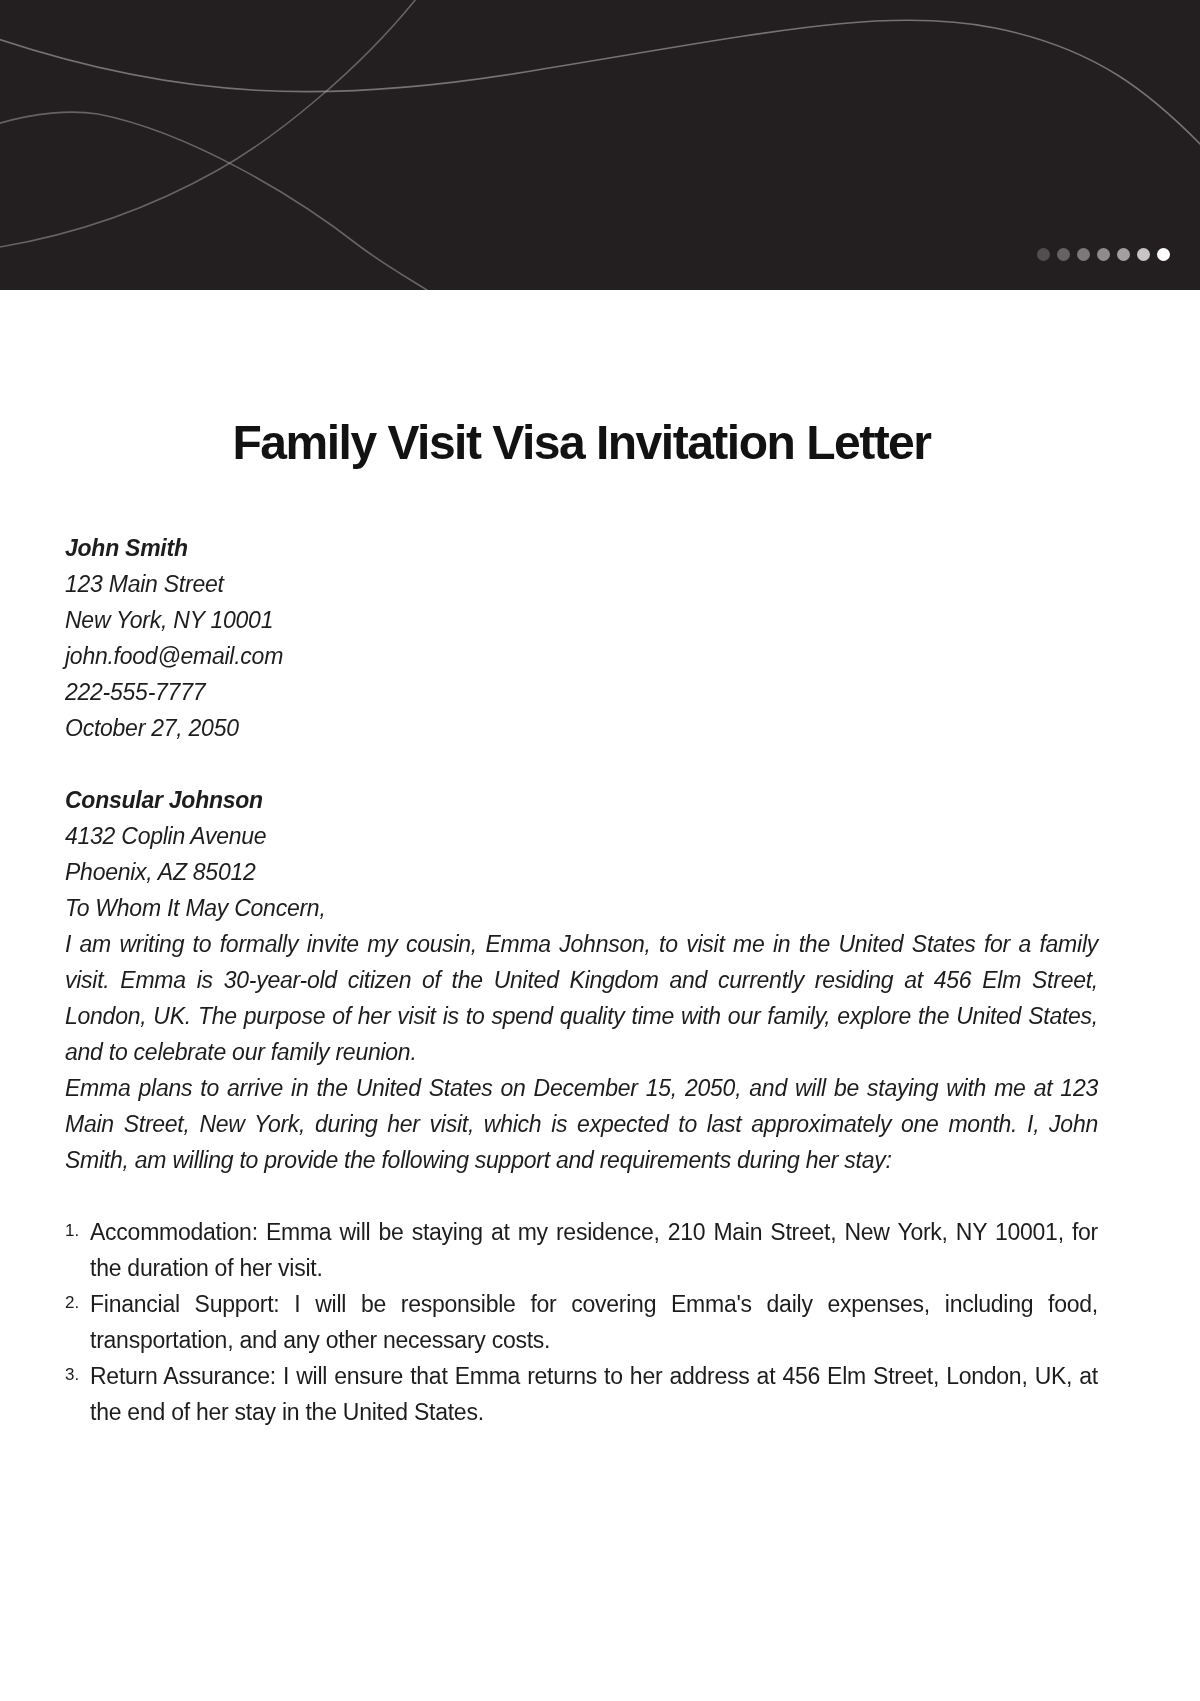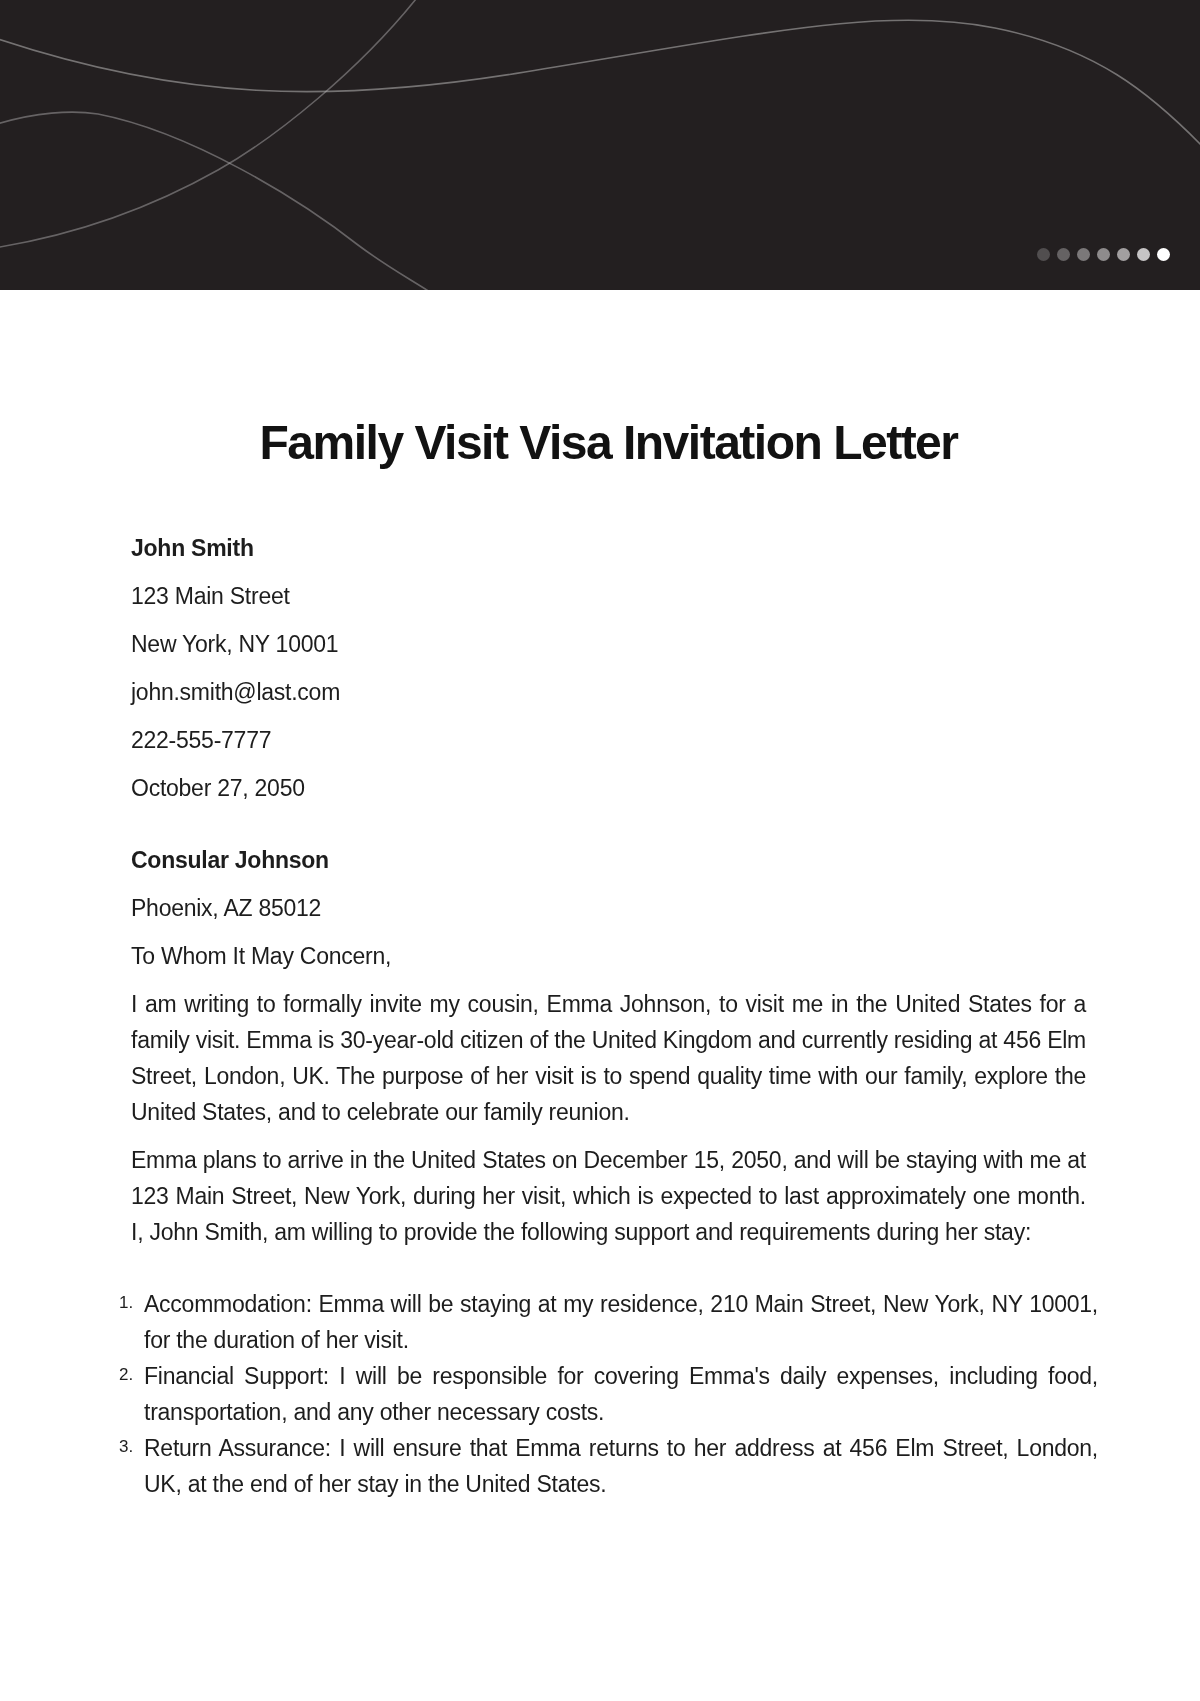--- a/index.html
+++ b/index.html
@@ -30,36 +30,36 @@
   }
   .dot {
     width: 13px;
     height: 13px;
     border-radius: 50%;
     cursor: pointer;
   }
 
   
   .doc {
-    padding: 0 102px 0 119px;
+    padding: 0 102px 0 65px;
     color: #1d1d1d;
     font-size: 23px;
     line-height: 36px;
     letter-spacing: -0.25px;
   }
   .title {
     margin: 128px 0 0 0;
     font-size: 48px;
     line-height: 50px;
     letter-spacing: -1.5px;
     font-weight: 700;
     text-align: center;
     color: #121212;
   }
-  .doc p { margin: 12px; }
+  .doc p { margin: 0; font-style: italic; }
   .block { margin-top: 36px; }
   .sender { margin-top: 62px; }
   .bold { font-weight: 700; }
   .para { text-align: justify; }
 
   ol.support-list {
     list-style: none;
     margin: 36px 0 0 0;
     padding: 0;
   }
@@ -102,27 +102,28 @@
   </div>
 </header>
 
 <main class="doc">
   <h1 class="title">Family Visit Visa Invitation Letter</h1>
 
   <section class="block sender">
     <p class="bold">John Smith</p>
     <p>123 Main Street</p>
     <p>New York, NY 10001</p>
-    <p>john.smith@last.com</p>
+    <p>john.food@email.com</p>
     <p>222-555-7777</p>
     <p>October 27, 2050</p>
   </section>
 
   <section class="block">
     <p class="bold">Consular Johnson</p>
+    <p>4132 Coplin Avenue</p>
     <p>Phoenix, AZ 85012</p>
   </section>
 
   <p class="block">To Whom It May Concern,</p>
 
   <p class="block para">I am writing to formally invite my cousin, Emma Johnson, to visit me in the United States for a family visit. Emma is 30-year-old citizen of the United Kingdom and currently residing at 456 Elm Street, London, UK. The purpose of her visit is to spend quality time with our family, explore the United States, and to celebrate our family reunion.</p>
 
   <p class="block para">Emma plans to arrive in the United States on December 15, 2050, and will be staying with me at 123 Main Street, New York, during her visit, which is expected to last approximately one month. I, John Smith, am willing to provide the following support and requirements during her stay:</p>
 
   <ol class="support-list">

